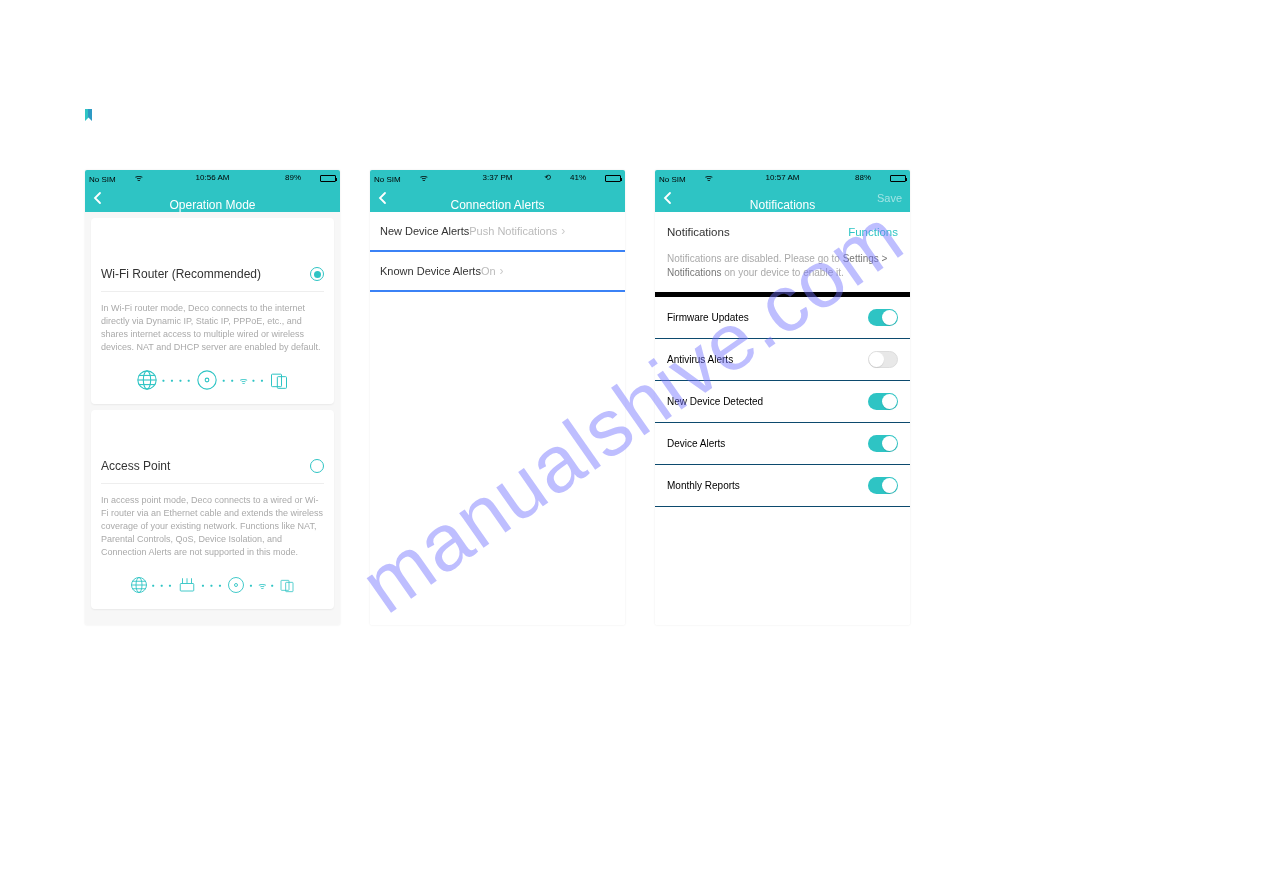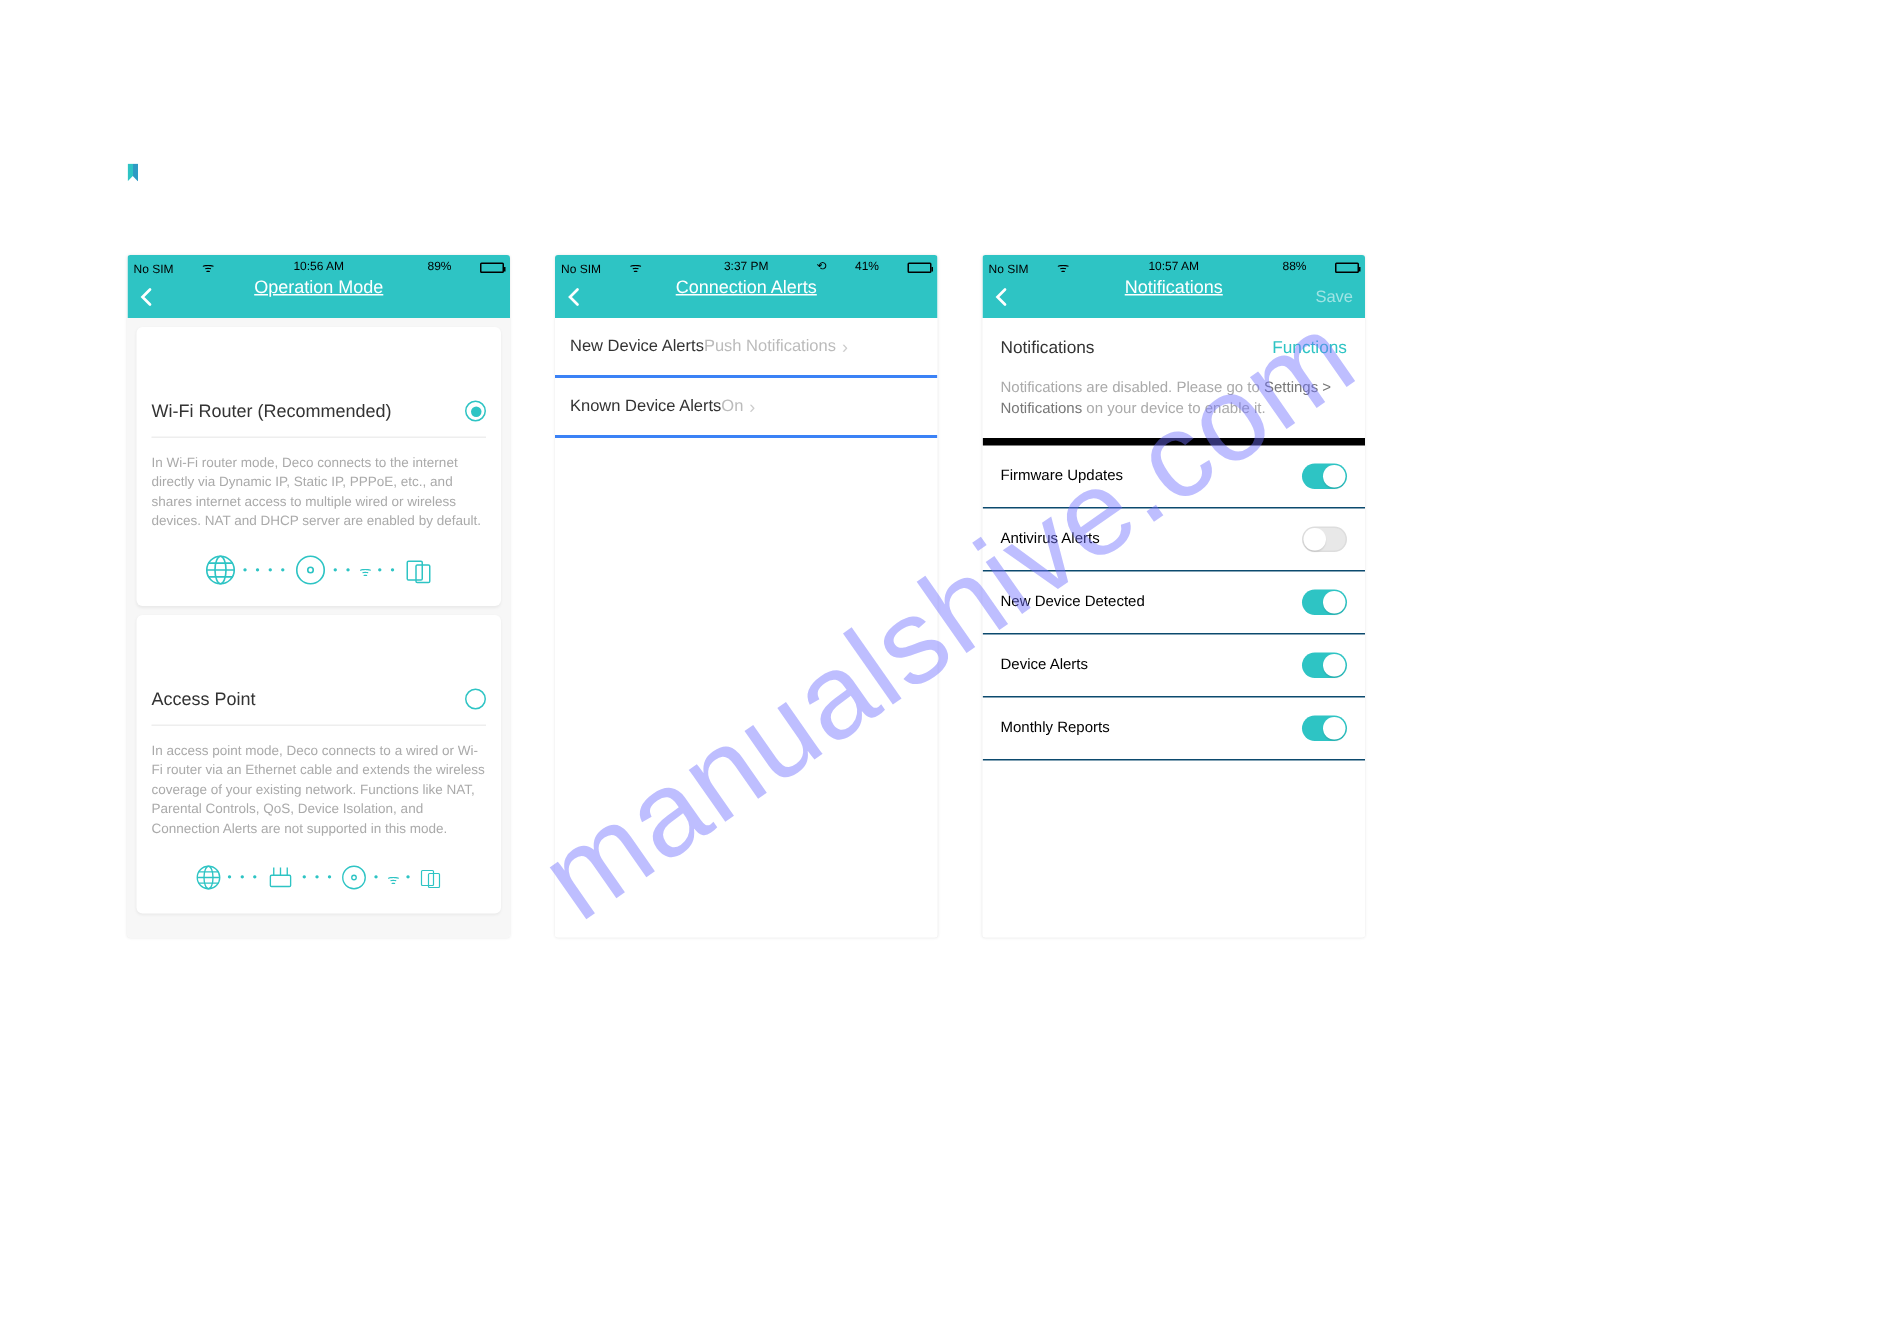--- a/index.html
+++ b/index.html
@@ -52,25 +52,24 @@
     display: inline-block; width: 16px; height: 7px; border: 1px solid #000; border-radius: 1px; position: relative;
   }
   .statusbar .battery::after { content:''; position:absolute; right:-2px; top:2px; width:1px; height:3px; background:#000; }
   .statusbar .battery .fill { height:100%; background:#000; }
   .statusbar .battery .fill.yellow { background:#f0c000; }
   .navbar {
     height: 28px;
     background: #2ec4c4;
     color: #fff;
     display: flex;
-    align-items: flex-start;
+    align-items: flex-end;
     justify-content: center;
     position: relative;
     font-size: 12px;
-    text-decoration: underline;
   }
   .navbar .back {
     position: absolute; left: 6px; top: 50%; transform: translateY(-50%);
     width: 14px; height: 14px;
   }
   .navbar .back svg { width: 14px; height: 14px; }
   .navbar .save {
     position: absolute; right: 8px; top: 50%; transform: translateY(-50%);
     color: rgba(255,255,255,.55); font-size: 11px;
   }

